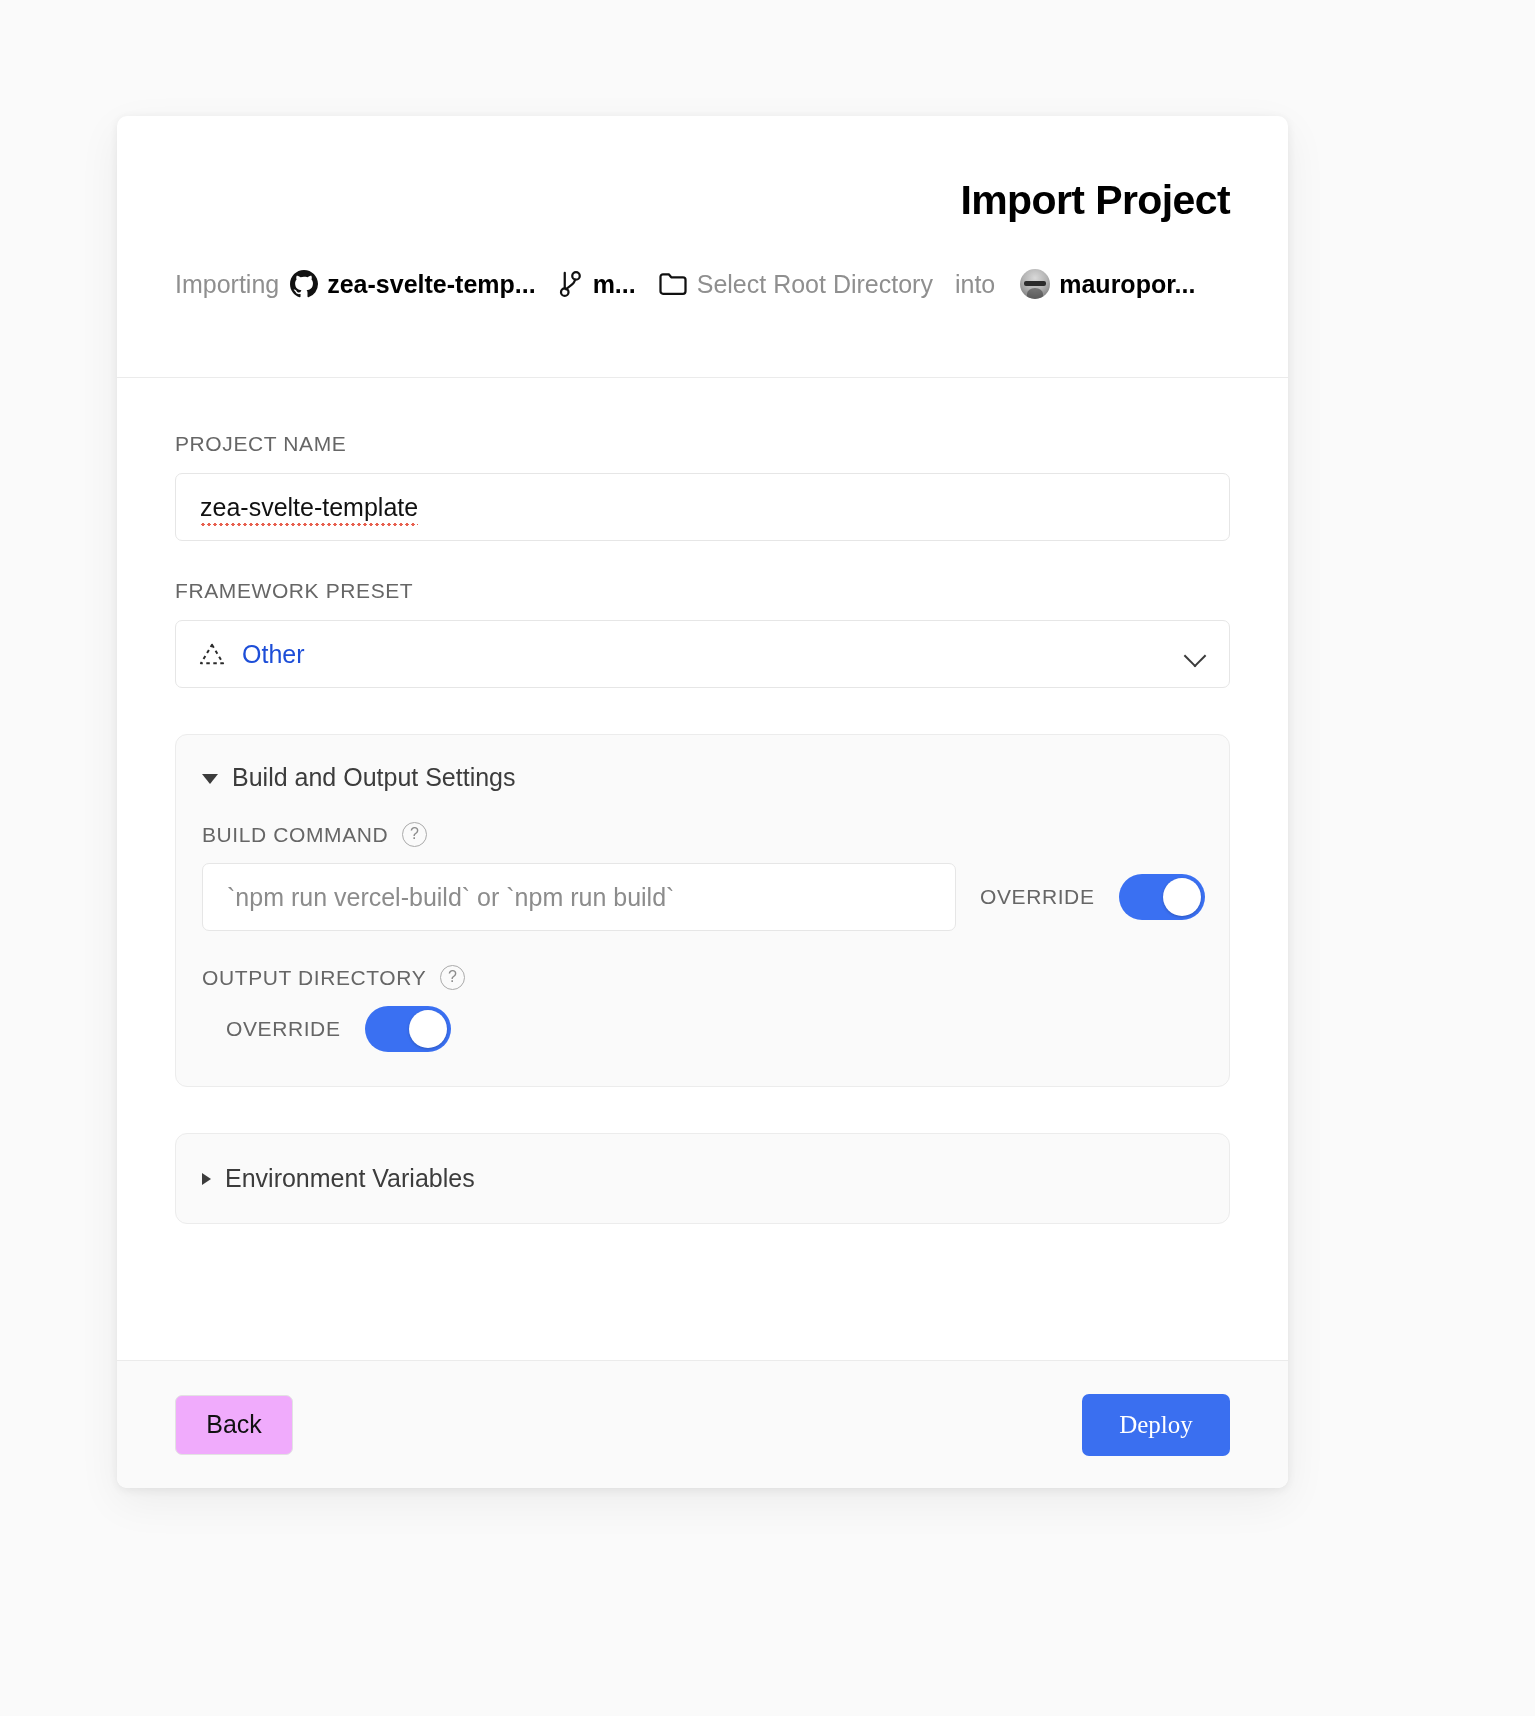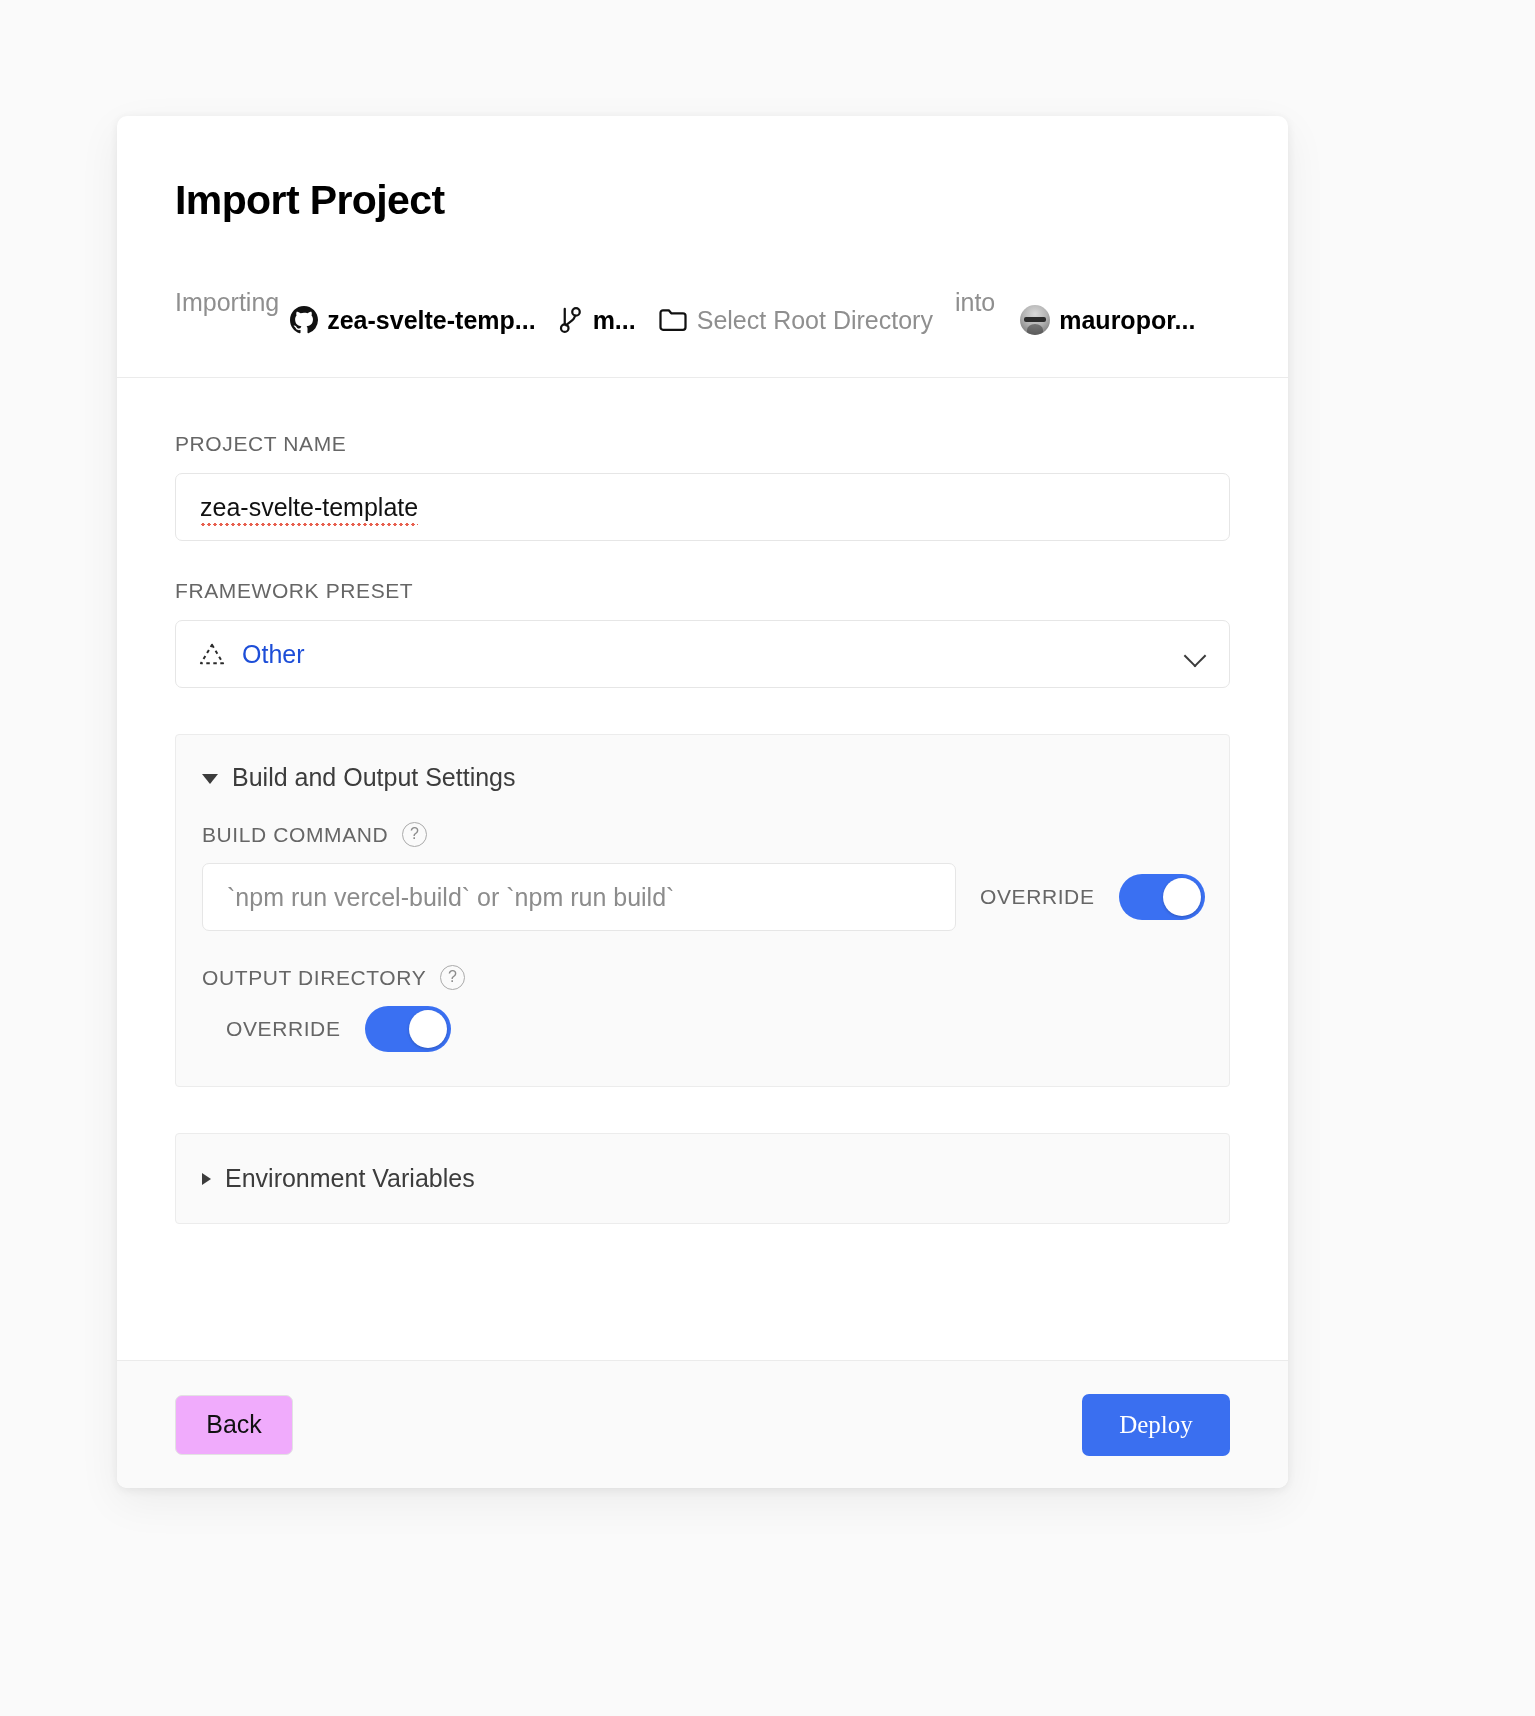--- a/index.html
+++ b/index.html
@@ -31,20 +31,21 @@
     display: flex;
     flex-direction: column;
     overflow: hidden;
   }
 
   
   .card-header {
     padding: 62px 58px 16px 58px;
     border-bottom: 1px solid #ebebeb;
     height: 262px;
+    text-align: right;
   }
   .page-title {
     font-size: 41px;
     font-weight: 700;
     letter-spacing: -0.6px;
     color: #000000;
     margin: 0;
     line-height: 1.1;
   }
   .breadcrumb {
@@ -56,21 +57,20 @@
     white-space: nowrap;
   }
   .breadcrumb .crumb-text { color: #8f8f8f; font-weight: 400; }
   .breadcrumb .crumb-strong { color: #000; font-weight: 700; }
   .breadcrumb .gap { width: 11px; display: inline-block; }
   .breadcrumb .seg {
     display: inline-flex;
     align-items: center;
     gap: 9px;
     margin-right: 22px;
-    margin-top: 36px;
   }
   .breadcrumb .seg:first-child { margin-right: 12px; }
   .ic { display: inline-flex; align-items: center; justify-content: center; }
   .avatar {
     width: 30px; height: 30px;
     border-radius: 50%;
     background:
       radial-gradient(circle at 50% 30%, #d9d9d9 0%, #b4b4b4 45%, #8e8e8e 72%, #6f6f6f 100%);
     position: relative;
     overflow: hidden;
@@ -174,21 +174,21 @@
     width: 14px; height: 14px;
     border-right: 2.5px solid #3b3b3b;
     border-bottom: 2.5px solid #3b3b3b;
     transform: rotate(45deg);
   }
   .gap-38 { height: 38px; }
 
   
   .panel {
     border: 1px solid #ececec;
-    border-radius: 4px;
+    border-radius: 12px;
     background: #fafafa;
     margin-top: 46px;
   }
   .panel-head {
     display: flex;
     align-items: center;
     gap: 14px;
     padding: 28px 26px 4px 26px;
     font-size: 25px;
     color: #3c3c3c;

